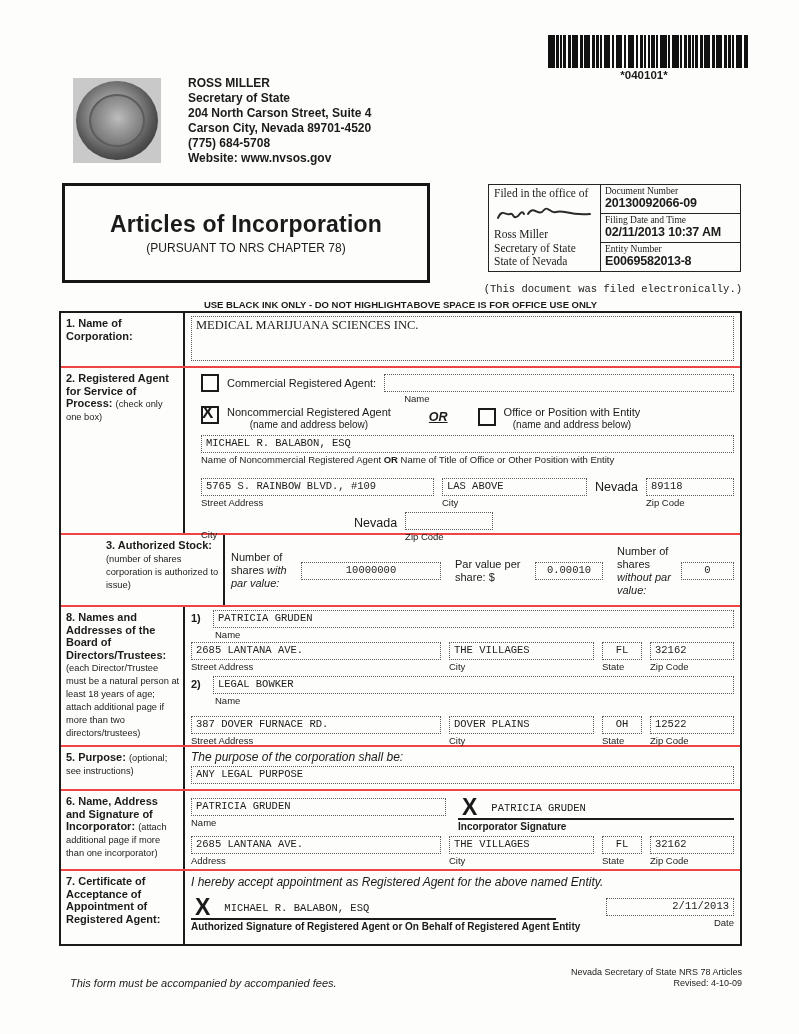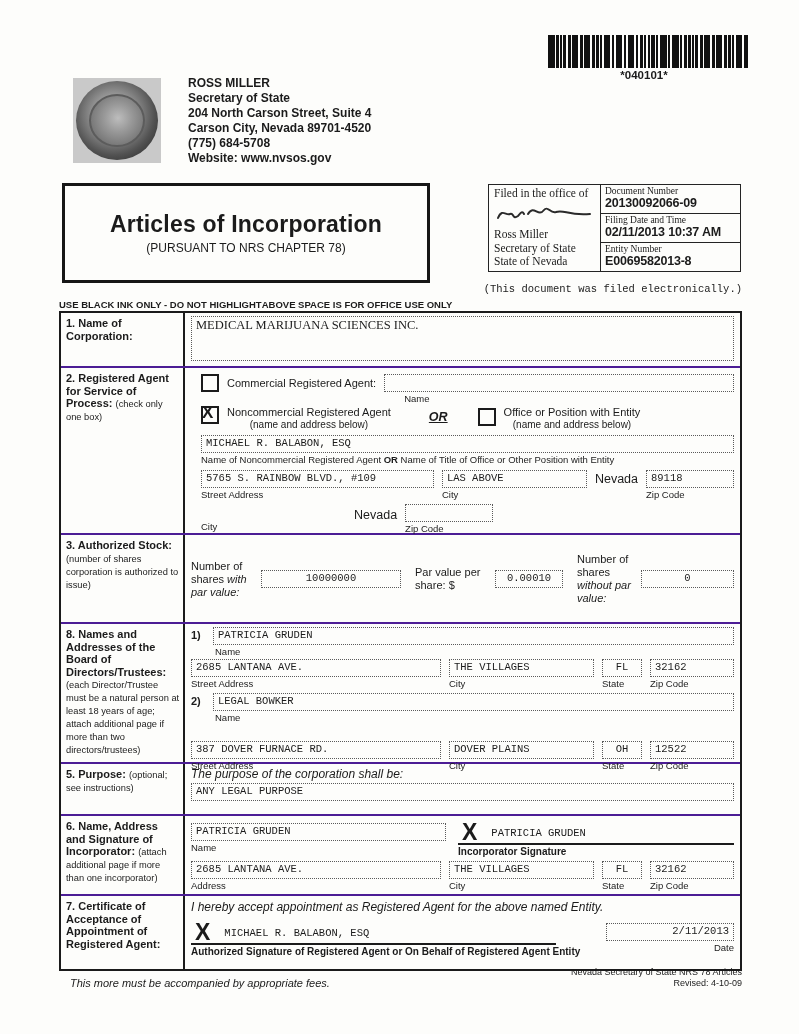--- a/index.html
+++ b/index.html
@@ -37,26 +37,26 @@
     display:flex;box-sizing:border-box;background:#fdfdfb;}
   .filed-left{width:112px;border-right:1.5px solid #242424;padding:2px 3px 0 5px;
     font-family:"Liberation Serif",serif;font-size:11.5px;line-height:13.5px;box-sizing:border-box;}
   .filed-right{flex:1;display:flex;flex-direction:column;}
   .filed-cell{flex:1;border-bottom:1.5px solid #242424;padding:1px 4px 0;box-sizing:border-box;}
   .filed-cell:last-child{border-bottom:none;}
   .filed-cell .lab{font-family:"Liberation Serif",serif;font-size:9.5px;line-height:10px;}
   .filed-cell .val{font-size:12.5px;font-weight:bold;letter-spacing:-.2px;line-height:15px;}
   .efile-note{position:absolute;right:57px;top:283px;font-family:"Liberation Mono","DejaVu Sans Mono",monospace;font-size:10.5px;}
 
-  .ink-row{position:absolute;left:59px;top:299px;width:683px;display:flex;justify-content:flex-start;
+  .ink-row{position:absolute;left:59px;top:299px;width:683px;display:flex;justify-content:center;
     font-size:9.5px;font-weight:bold;}
 
   
   .form{position:absolute;left:59px;top:311px;width:683px;border:2px solid #1b1b1b;box-sizing:border-box;background:#fdfdfb;}
-  .frow{display:flex;border-bottom:2px solid #4c1d95;box-sizing:border-box;}
+  .frow{display:flex;border-bottom:2px solid #ef4444;box-sizing:border-box;}
   .frow:last-child{border-bottom:none;}
   .fl{width:124px;min-width:124px;border-right:2px solid #1b1b1b;padding:4px 3px 0 5px;
     font-size:11px;line-height:12.5px;box-sizing:border-box;}
   .fl .n{font-weight:normal;font-size:9.3px;line-height:11px;}
   .fc{flex:1;padding:3px 6px 2px;box-sizing:border-box;position:relative;min-width:0;}
 
   .dotted{border:1px dotted #5a5a5a;min-height:15px;padding:1px 4px 0;box-sizing:content-box;}
   .caption{font-size:9.5px;line-height:11px;margin-top:1px;}
   .caption.b{font-weight:bold;font-size:10px;}
   .row{display:flex;gap:8px;align-items:flex-start;}
@@ -185,21 +185,21 @@
             <span>Office or Position with Entity</span>
             <span class="small">(name and address below)</span>
           </div>
         </div>
         <div class="dotted mono" style="margin-top:4px;">MICHAEL R. BALABON, ESQ</div>
         <div class="caption">
           <span>Name of Noncommercial Registered Agent</span>
           <span class="b">OR</span>
           <span>Name of Title of Office or Other Position with Entity</span>
         </div>
-        <div class="row" style="margin-top:5px;">
+        <div class="row" style="margin-top:13px;">
           <div class="col f1">
             <div class="dotted mono">5765 S. RAINBOW BLVD., #109</div>
             <div class="caption">Street Address</div>
           </div>
           <div class="col w145">
             <div class="dotted mono">LAS ABOVE</div>
             <div class="caption">City</div>
           </div>
           <span style="font-size:12.5px;margin-top:2px;">Nevada</span>
           <div class="col w88">
@@ -214,21 +214,21 @@
           </div>
           <span style="font-size:12.5px;margin-top:4px;">Nevada</span>
           <div class="col w88">
             <div class="dotted mono"></div>
             <div class="caption">Zip Code</div>
           </div>
         </div>
       </div>
     </div>
 
-    <div class="frow" style="height:89px;">
+    <div class="frow" style="height:72px;padding-left:40px;">
       <div class="fl">
         <span class="b">3. Authorized Stock:</span>
         <span class="n">(number of shares corporation is authorized to issue)</span>
       </div>
       <div class="fc" style="display:flex;align-items:center;gap:6px;">
         <div style="width:64px;font-size:11px;line-height:13px;flex:none;">
           <span>Number of shares</span>
           <i>with par value:</i>
         </div>
         <div class="dotted mono tc" style="width:130px;flex:none;">10000000</div>
@@ -271,42 +271,42 @@
             <div class="dotted mono">32162</div>
             <div class="caption">Zip Code</div>
           </div>
         </div>
 
         <div class="row" style="gap:4px;margin-top:4px;">
           <span class="dirnum">2)</span>
           <div class="dotted mono f1">LEGAL BOWKER</div>
         </div>
         <div class="caption" style="margin-left:24px;">Name</div>
-        <div class="row" style="margin-top:18px;justify-content:center;">
+        <div class="row" style="margin-top:10px;justify-content:center;">
           <div class="col f1">
             <div class="dotted mono">387 DOVER FURNACE RD.</div>
             <div class="caption">Street Address</div>
           </div>
           <div class="col w145">
             <div class="dotted mono">DOVER PLAINS</div>
             <div class="caption">City</div>
           </div>
           <div class="col w40">
             <div class="dotted mono tc">OH</div>
             <div class="caption">State</div>
           </div>
           <div class="col w84">
             <div class="dotted mono">12522</div>
             <div class="caption">Zip Code</div>
           </div>
         </div>
       </div>
     </div>
 
-    <div class="frow" style="height:52px;justify-content:center;">
+    <div class="frow" style="height:44px;justify-content:center;">
       <div class="fl">
         <span class="b">5. Purpose:</span>
         <span class="n">(optional; see instructions)</span>
       </div>
       <div class="fc">
         <div class="it" style="font-size:12px;">The purpose of the corporation shall be:</div>
         <div class="dotted mono" style="margin-top:2px;">ANY LEGAL PURPOSE</div>
       </div>
     </div>
 
@@ -367,19 +367,19 @@
           <div class="col" style="width:128px;min-width:128px;text-align:right;">
             <div class="dotted mono">2/11/2013</div>
             <div class="caption">Date</div>
           </div>
         </div>
       </div>
     </div>
 
   </div>
 
-  <div class="footer-note">This more must be accompanied by appropriate fees.</div>
+  <div class="footer-note">This form must be accompanied by accompanied fees.</div>
   <div class="footer-rev">
     <div>Nevada Secretary of State NRS 78 Articles</div>
     <div>Revised: 4-10-09</div>
   </div>
 
 </div>
 
 </body></html>

